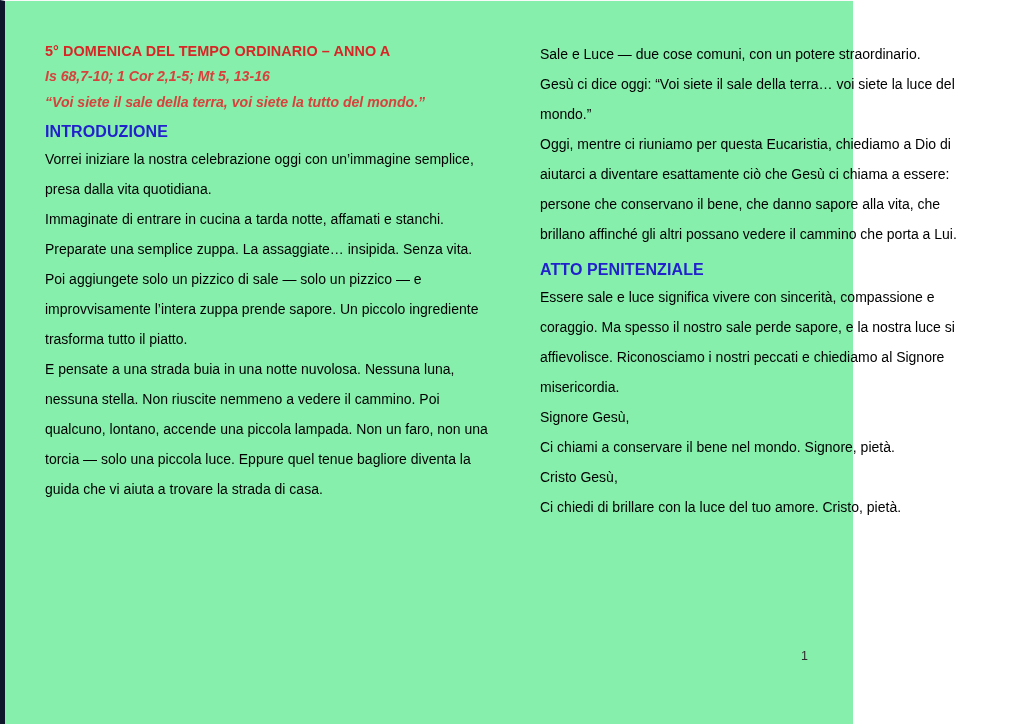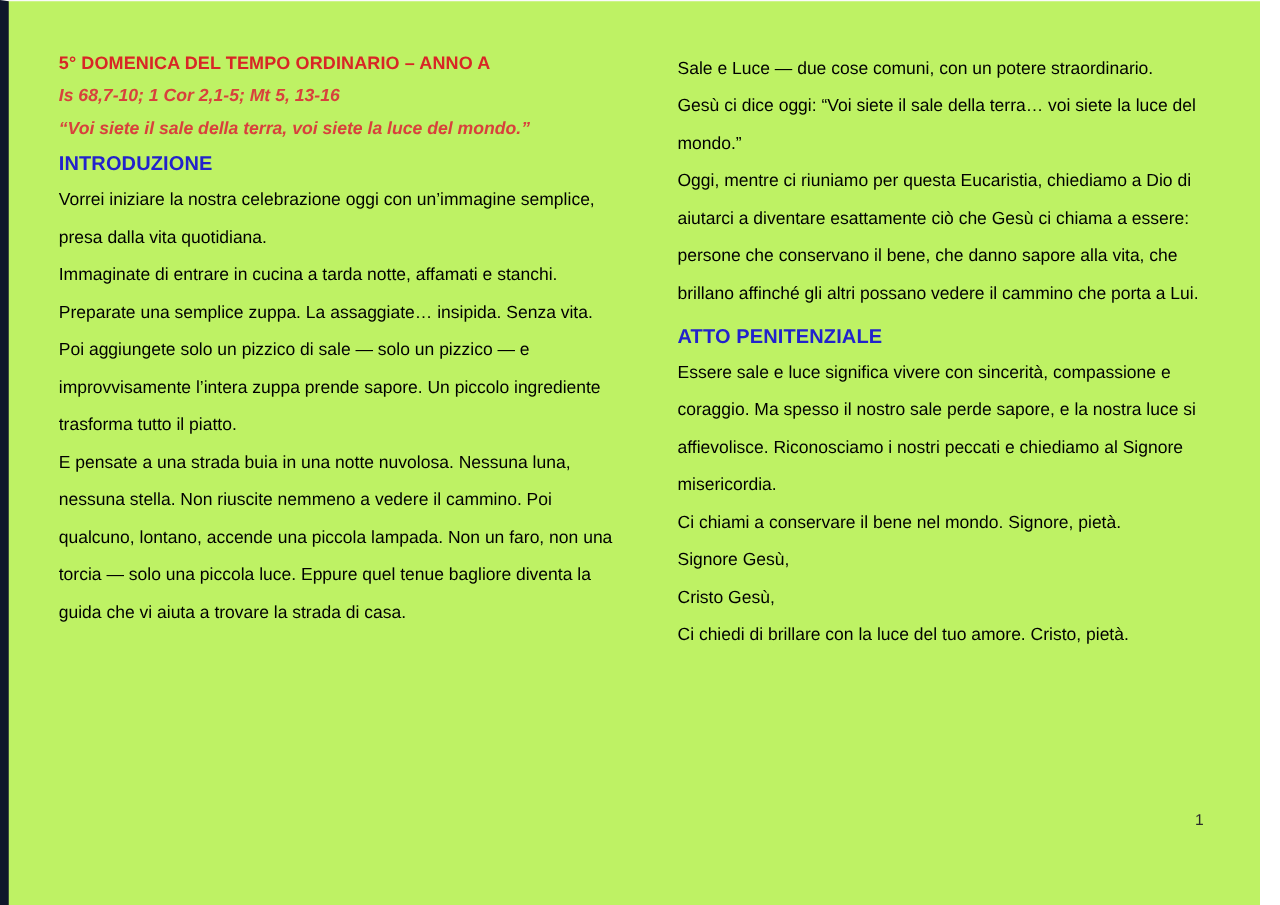--- a/index.html
+++ b/index.html
@@ -12,25 +12,25 @@
     width: 1024px;
     height: 724px;
     overflow: hidden;
     font-family: "Liberation Sans", sans-serif;
     color: #000000;
     -webkit-font-smoothing: antialiased;
   }
 
   .page {
     position: relative;
-    width: 1008px;
+    width: 853px;
     height: 724px;
-    background: #bef264;
+    background: #86efac;
     box-sizing: border-box;
-    border-left: 7px solid #0f172a;
+    border-left: 5px solid #0f172a;
     border-top: 1px solid #fafafa;
   }
 
   .columns {
     position: absolute;
     left: 40px;
     top: 38px;
     width: 944px;
     display: flex;
     gap: 46px;
@@ -98,21 +98,21 @@
 <div class="page">
 
   <div class="columns">
 
     <div class="col">
 
       <h1 class="title">5° DOMENICA DEL TEMPO ORDINARIO – ANNO A</h1>
 
       <div class="subtitle">Is 68,7-10; 1 Cor 2,1-5; Mt 5, 13-16</div>
 
-      <div class="subtitle">“Voi siete il sale della terra, voi siete la luce del mondo.”</div>
+      <div class="subtitle">“Voi siete il sale della terra, voi siete la tutto del mondo.”</div>
 
       <h2 class="section-heading tight">INTRODUZIONE</h2>
 
       <p class="body">Vorrei iniziare la nostra celebrazione oggi con un’immagine semplice, presa dalla vita quotidiana.</p>
 
       <p class="body">Immaginate di entrare in cucina a tarda notte, affamati e stanchi. Preparate una semplice zuppa. La assaggiate… insipida. Senza vita. Poi aggiungete solo un pizzico di sale — solo un pizzico — e improvvisamente l’intera zuppa prende sapore. Un piccolo ingrediente trasforma tutto il piatto.</p>
 
       <p class="body gap">E pensate a una strada buia in una notte nuvolosa. Nessuna luna, nessuna stella. Non riuscite nemmeno a vedere il cammino. Poi qualcuno, lontano, accende una piccola lampada. Non un faro, non una torcia — solo una piccola luce. Eppure quel tenue bagliore diventa la guida che vi aiuta a trovare la strada di casa.</p>
 
     </div>
@@ -122,23 +122,23 @@
       <p class="body">Sale e Luce — due cose comuni, con un potere straordinario.</p>
 
       <p class="body gap">Gesù ci dice oggi: “Voi siete il sale della terra… voi siete la luce del mondo.”</p>
 
       <p class="body">Oggi, mentre ci riuniamo per questa Eucaristia, chiediamo a Dio di aiutarci a diventare esattamente ciò che Gesù ci chiama a essere: persone che conservano il bene, che danno sapore alla vita, che brillano affinché gli altri possano vedere il cammino che porta a Lui.</p>
 
       <h2 class="section-heading">ATTO PENITENZIALE</h2>
 
       <p class="body">Essere sale e luce significa vivere con sincerità, compassione e coraggio. Ma spesso il nostro sale perde sapore, e la nostra luce si affievolisce. Riconosciamo i nostri peccati e chiediamo al Signore misericordia.</p>
 
+      <p class="body gap">Signore Gesù,</p>
+
       <p class="body">Ci chiami a conservare il bene nel mondo. Signore, pietà.</p>
-
-      <p class="body gap">Signore Gesù,</p>
 
       <p class="body gap">Cristo Gesù,</p>
 
       <p class="body">Ci chiedi di brillare con la luce del tuo amore. Cristo, pietà.</p>
 
     </div>
 
   </div>
 
   <div class="page-number">1</div>

